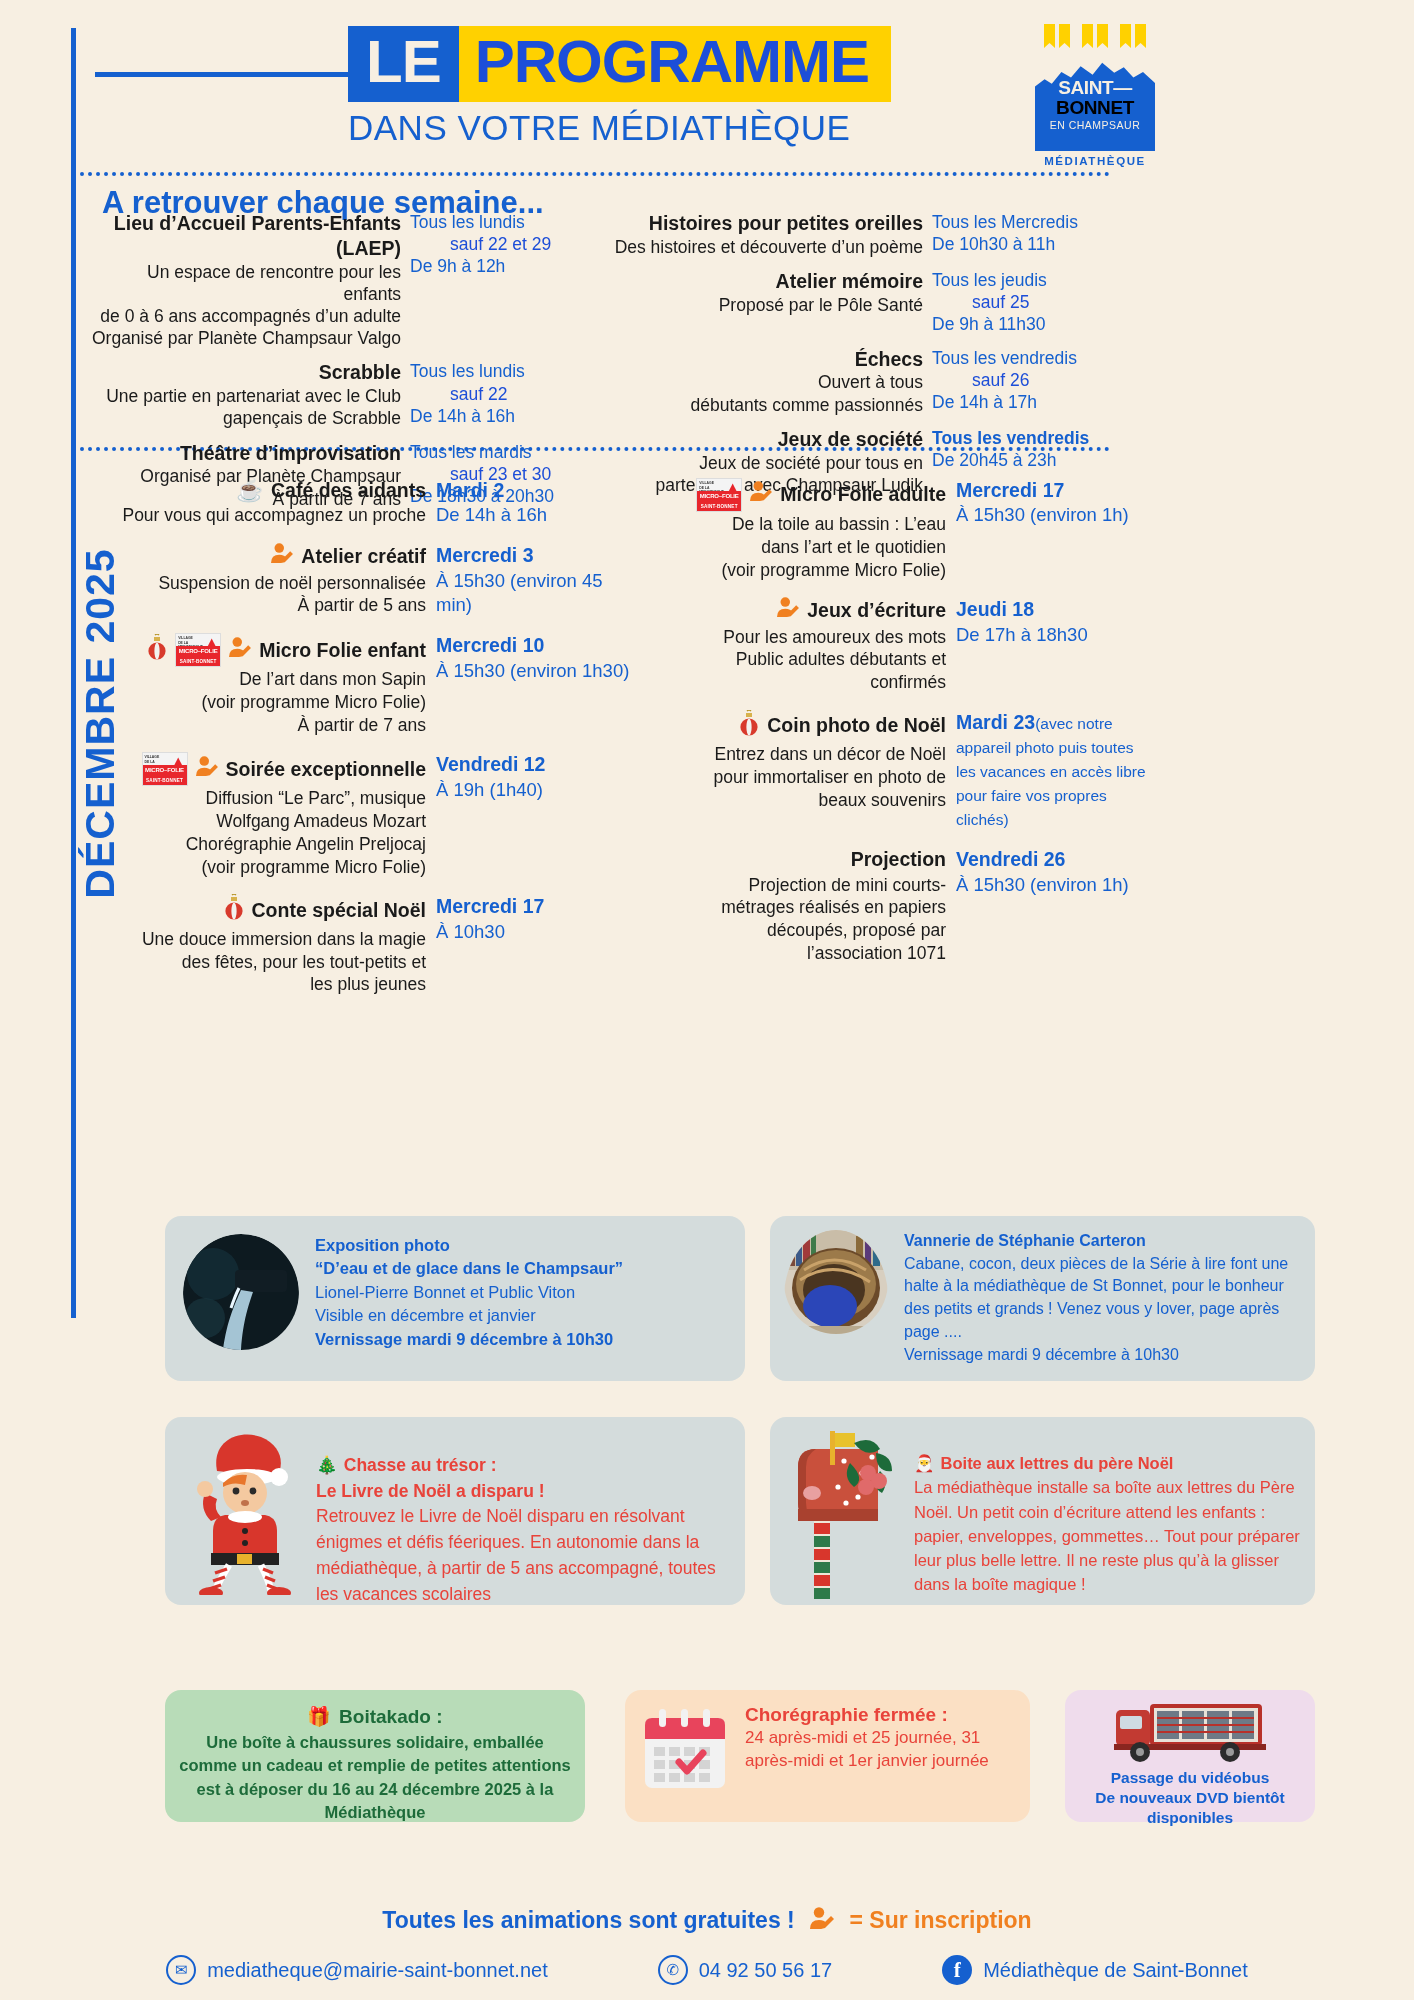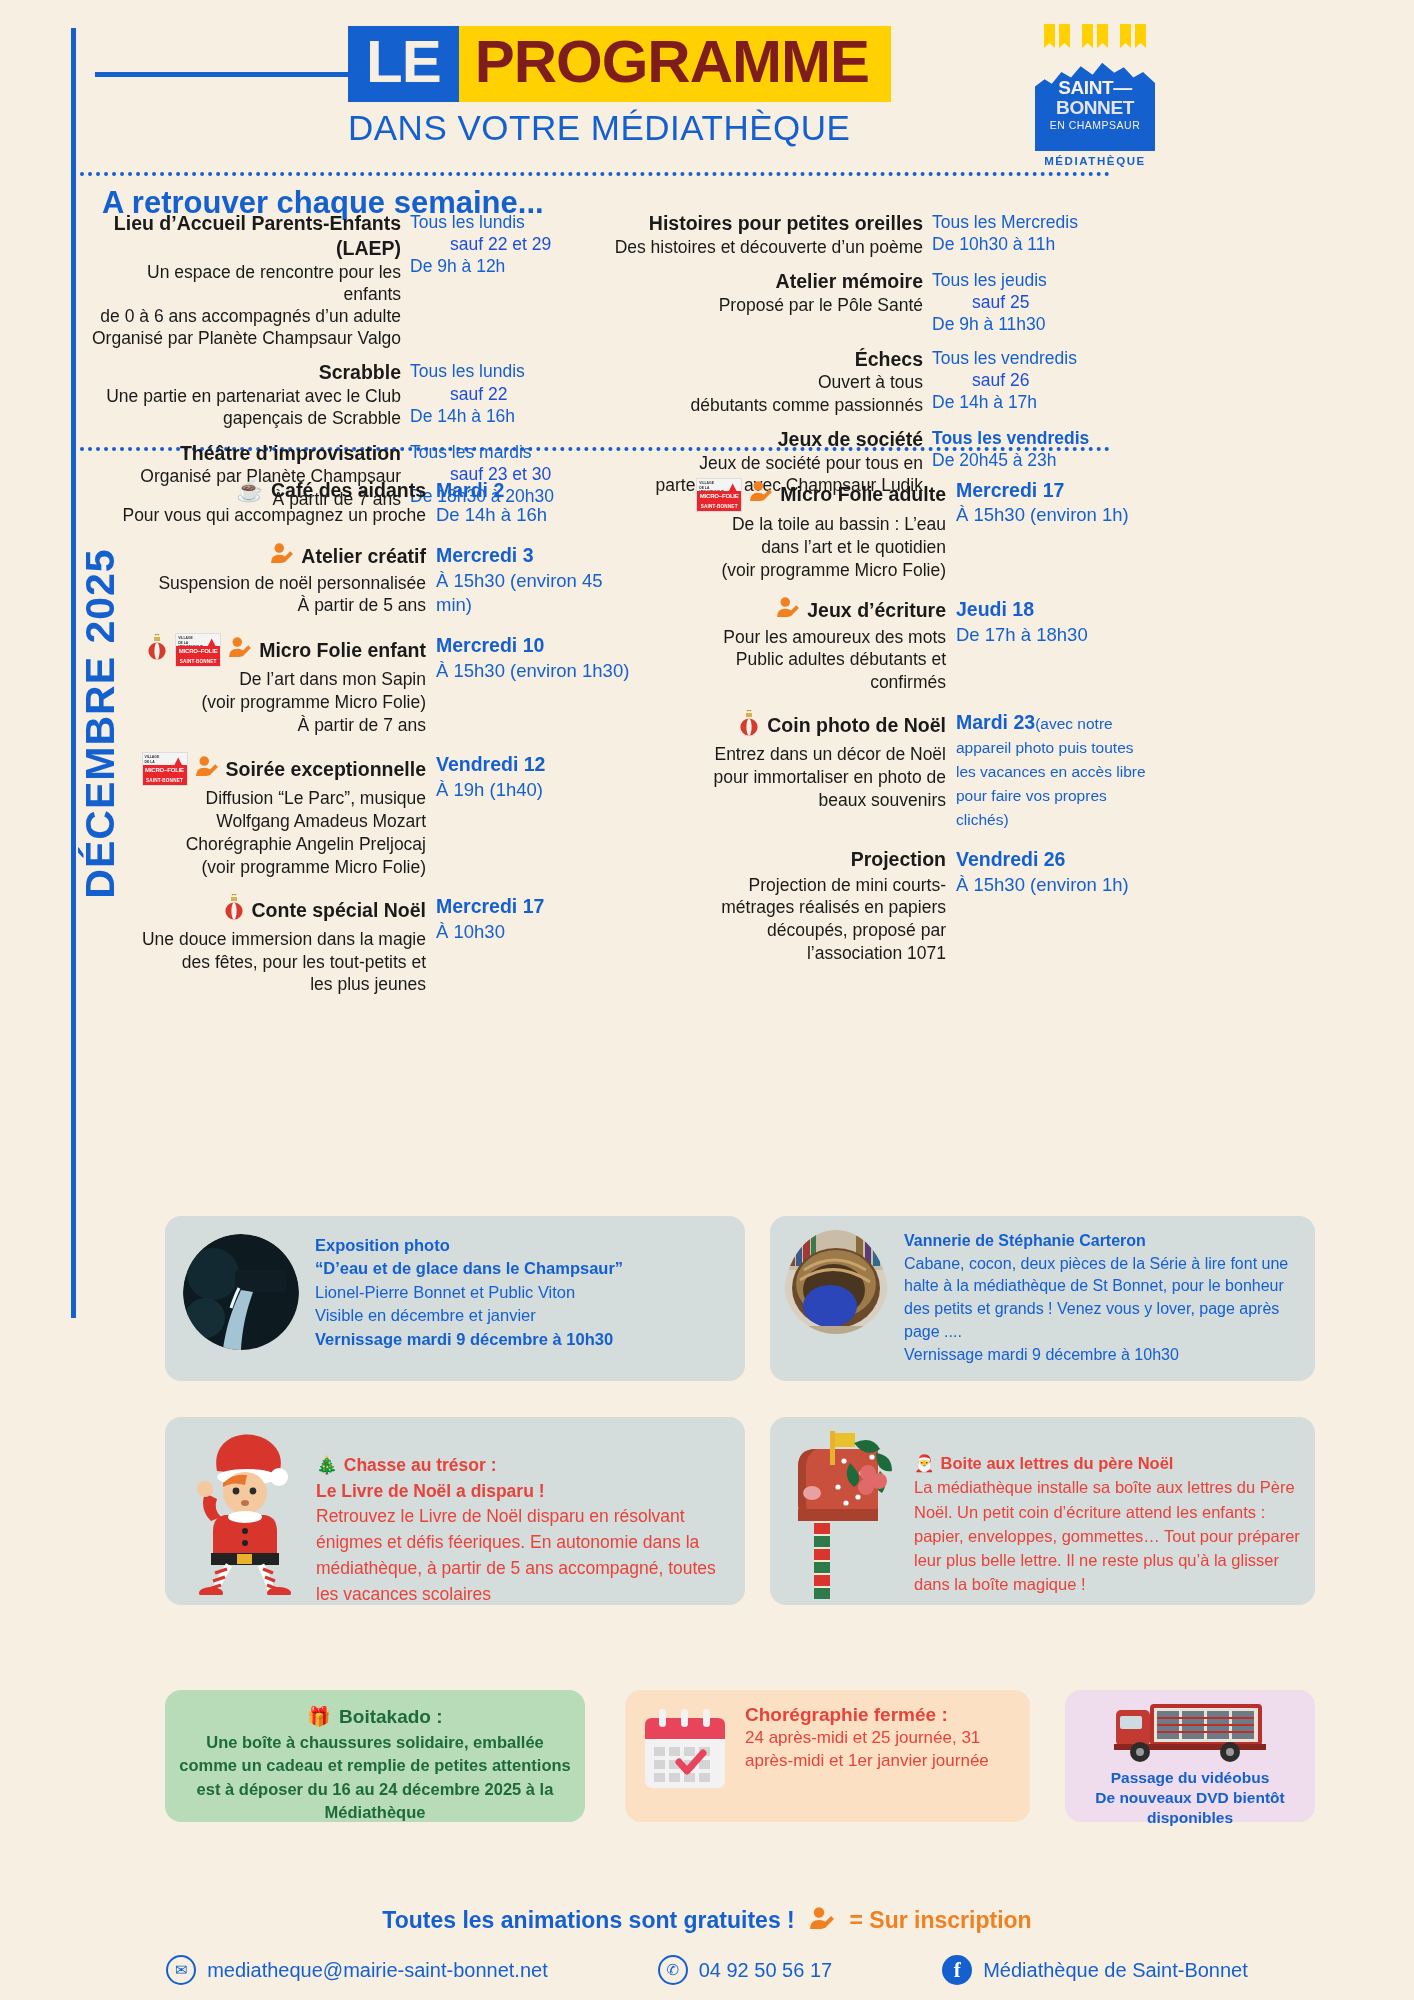--- a/index.html
+++ b/index.html
@@ -10,33 +10,33 @@
     position:relative;
     overflow:hidden;
     color:#1a1a1a;
   }
   
   .header { position:absolute; left:0; top:0; width:1414px; height:170px; }
   .hdr-line { position:absolute; left:95px; top:72px; width:290px; height:5px; background:#1560cf; }
   .hdr-title-wrap { position:absolute; left:348px; top:26px; display:flex; align-items:stretch; }
   .le-box { background:#1560cf; color:#f7efe2; font-weight:bold; font-size:60px;
             padding:6px 18px 10px 18px; letter-spacing:-1px; line-height:1; display:flex; align-items:center; }
-  .prog-box { background:#ffd100; color:#7f1d1d; font-weight:bold; font-size:60px;
+  .prog-box { background:#ffd100; color:#1d4ed8; font-weight:bold; font-size:60px;
             padding:6px 22px 10px 16px; letter-spacing:-1px; line-height:1; display:flex; align-items:center; }
   .hdr-sub { position:absolute; left:348px; top:108px; width:450px; text-align:center;
              color:#1560cf; font-size:35px; letter-spacing:0.5px; white-space:nowrap; }
   
   .logo { position:absolute; left:1035px; top:22px; width:120px; }
   .logo-books { display:flex; justify-content:center; gap:8px; margin-bottom:3px; }
   .logo-shield { background:#1560cf; width:120px; height:92px; position:relative;
                  clip-path: polygon(0% 30%, 8% 22%, 14% 27%, 22% 14%, 30% 20%, 38% 8%, 48% 17%, 56% 4%, 66% 15%, 74% 9%, 82% 20%, 90% 14%, 100% 26%, 100% 100%, 0% 100%);
                  display:flex; flex-direction:column; justify-content:flex-end;
                  align-items:center; padding-bottom:20px; }
   .logo-shield .l1 { color:#f7efe2; font-weight:bold; font-size:19px; line-height:1.02; letter-spacing:-0.4px;}
-  .logo-shield .l2 { color:#e5e5e5; font-weight:bold; font-size:19px; line-height:1.02; letter-spacing:-0.4px;}
+  .logo-shield .l2 { color:#000000; font-weight:bold; font-size:19px; line-height:1.02; letter-spacing:-0.4px;}
   .logo-shield .l3 { color:#f7efe2; font-size:10.5px; letter-spacing:0.5px; margin-top:2px;}
   .logo-med { text-align:center; color:#1560cf; font-weight:bold; font-size:11.5px;
               letter-spacing:1.6px; margin-top:4px; }
 
   
   .leftbar { position:absolute; left:71px; top:28px; width:5px; height:1290px; background:#1560cf; }
   .month { position:absolute; left:-100px; top:700px; width:400px; text-align:center;
            transform:rotate(-90deg); color:#1560cf; font-weight:bold; font-size:41px; letter-spacing:1px; }
 
   

